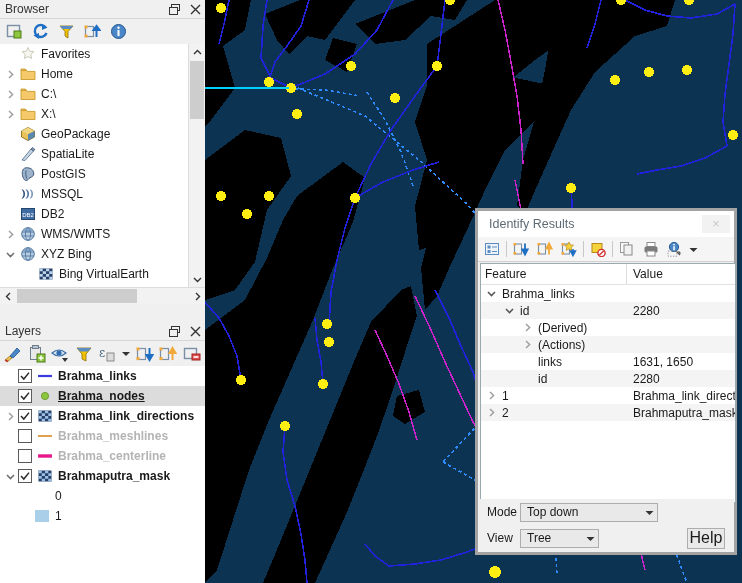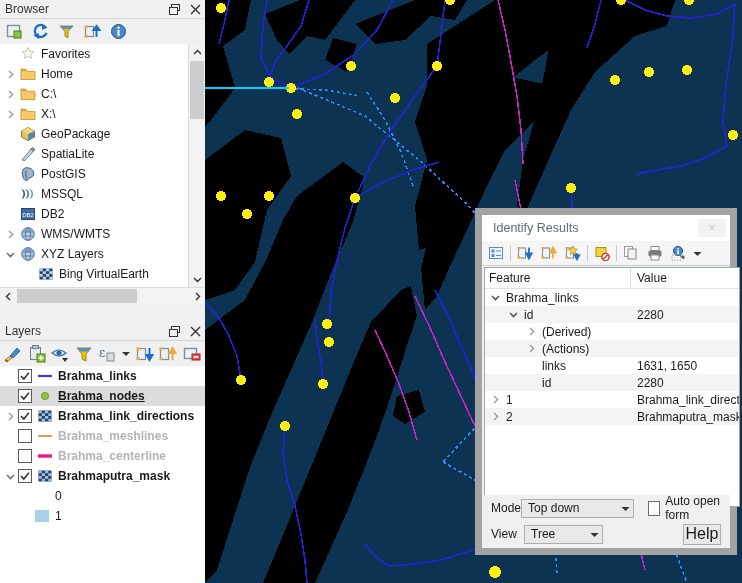--- a/index.html
+++ b/index.html
@@ -79,21 +79,21 @@
   .vscroll .thumb{position:absolute;left:1px;width:14px;background:#cdcdcd;}
   .hscroll{position:absolute;left:0;right:0;bottom:0;height:16px;background:#f2f2f2;border-top:1px solid #dcdcdc;}
   .hscroll .arrow{position:absolute;top:0;width:16px;height:16px;display:flex;align-items:center;justify-content:center;color:#555;}
   .hscroll .arrow.l{left:0;} .hscroll .arrow.r{right:0;}
   .hscroll .thumb{position:absolute;top:1px;height:14px;background:#cdcdcd;}
 
   
   #identify{
     position:absolute;left:475px;top:208px;width:262px;height:347px;
     background:#f0f0f0;
-    border:7px solid #a3a3a3;
+    border:3px solid #a3a3a3;
     box-sizing:border-box;
   }
   #identify .id-title{
     height:26px;line-height:26px;background:#ffffff;
     padding-left:11px;color:#5e6b75;font-size:12.5px;
     position:relative;
   }
   #identify .id-close{
     position:absolute;right:4px;top:4px;width:28px;height:18px;
     display:flex;align-items:center;justify-content:center;
@@ -461,21 +461,21 @@
               </svg>
             </span>
             <span class="ticon">
               <svg width="16" height="16" viewBox="0 0 16 16">
                 <circle cx="8" cy="8" r="6.3" fill="#b9cde0" stroke="#4e76a0" stroke-width="1"></circle>
                 <ellipse cx="8" cy="8" rx="2.6" ry="6.3" fill="none" stroke="#4e76a0" stroke-width="0.9"></ellipse>
                 <path d="M2,6 L14,6 M2,10 L14,10" stroke="#4e76a0" stroke-width="0.9"></path>
                 <path d="M3.5,4 Q8,2.5 12.5,4 Q10,7 6,6 Z" fill="#5e87b3" opacity="0.7"></path>
               </svg>
             </span>
-            <span class="tlabel">XYZ Layers</span>
+            <span class="tlabel">XYZ Bing</span>
           </div>
           <div class="trow">
             <span class="ind" style="width: 18px;"></span>
             <span class="expander"></span>
             <span class="ticon">
               <svg width="16" height="16" viewBox="0 0 16 16">
                 <rect x="1.5" y="2.5" width="13" height="11" fill="#26406b"></rect>
                 <rect x="1.5" y="2.5" width="3.25" height="2.75" fill="#bcd4ea"></rect>
                 <rect x="8" y="2.5" width="3.25" height="2.75" fill="#bcd4ea"></rect>
                 <rect x="4.75" y="5.25" width="3.25" height="2.75" fill="#bcd4ea"></rect>
@@ -913,24 +913,20 @@
       <div class="idb-row">
         <span class="idb-label">Mode</span>
         <span class="combo" style="width:138px;">
           <span class="cv">Top down</span>
           <span class="ca">
             <svg width="9" height="9" viewBox="0 0 9 9">
                 <path d="M0.5,3 L4.5,7 L8.5,3 Z" fill="#333"></path>
               </svg>
           </span>
         </span>
-        <span class="chk-wrap">
-          <span class="chk-box"></span>
-          <span>Auto open form</span>
-        </span>
       </div>
       <div class="idb-row" style="position:relative;">
         <span class="idb-label">View</span>
         <span class="combo" style="width:79px;">
           <span class="cv">Tree</span>
           <span class="ca">
             <svg width="9" height="9" viewBox="0 0 9 9">
                 <path d="M0.5,3 L4.5,7 L8.5,3 Z" fill="#333"></path>
               </svg>
           </span>

